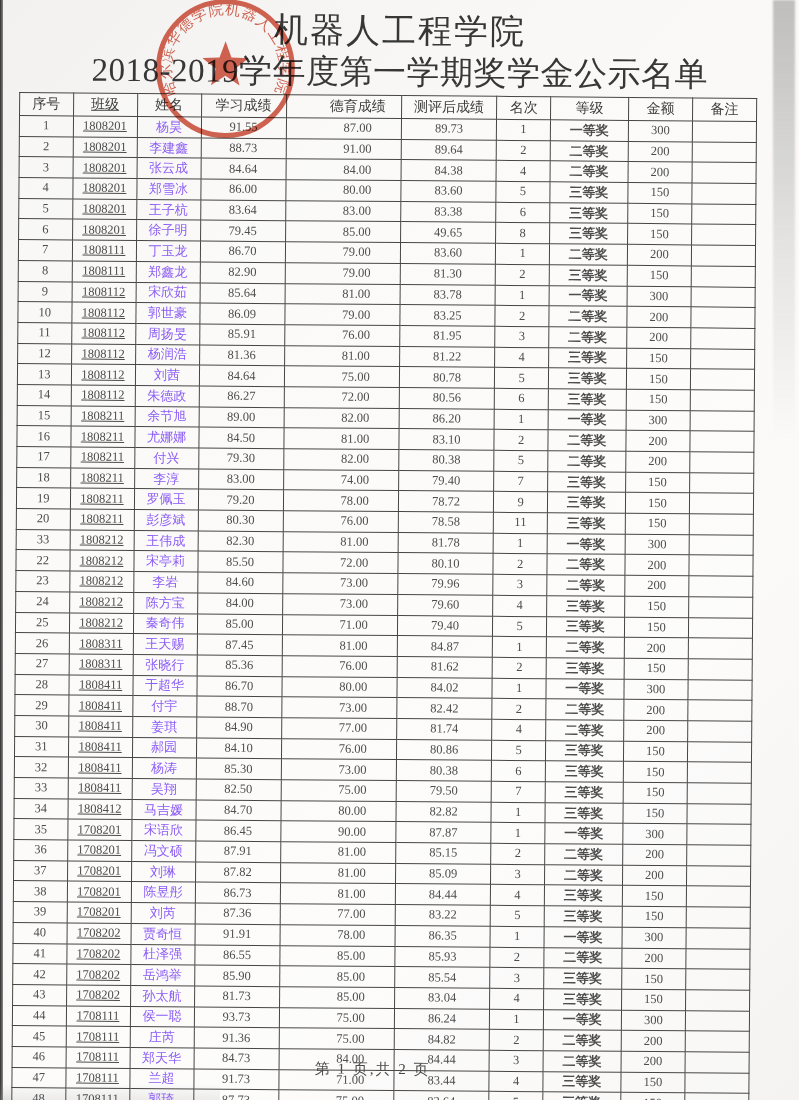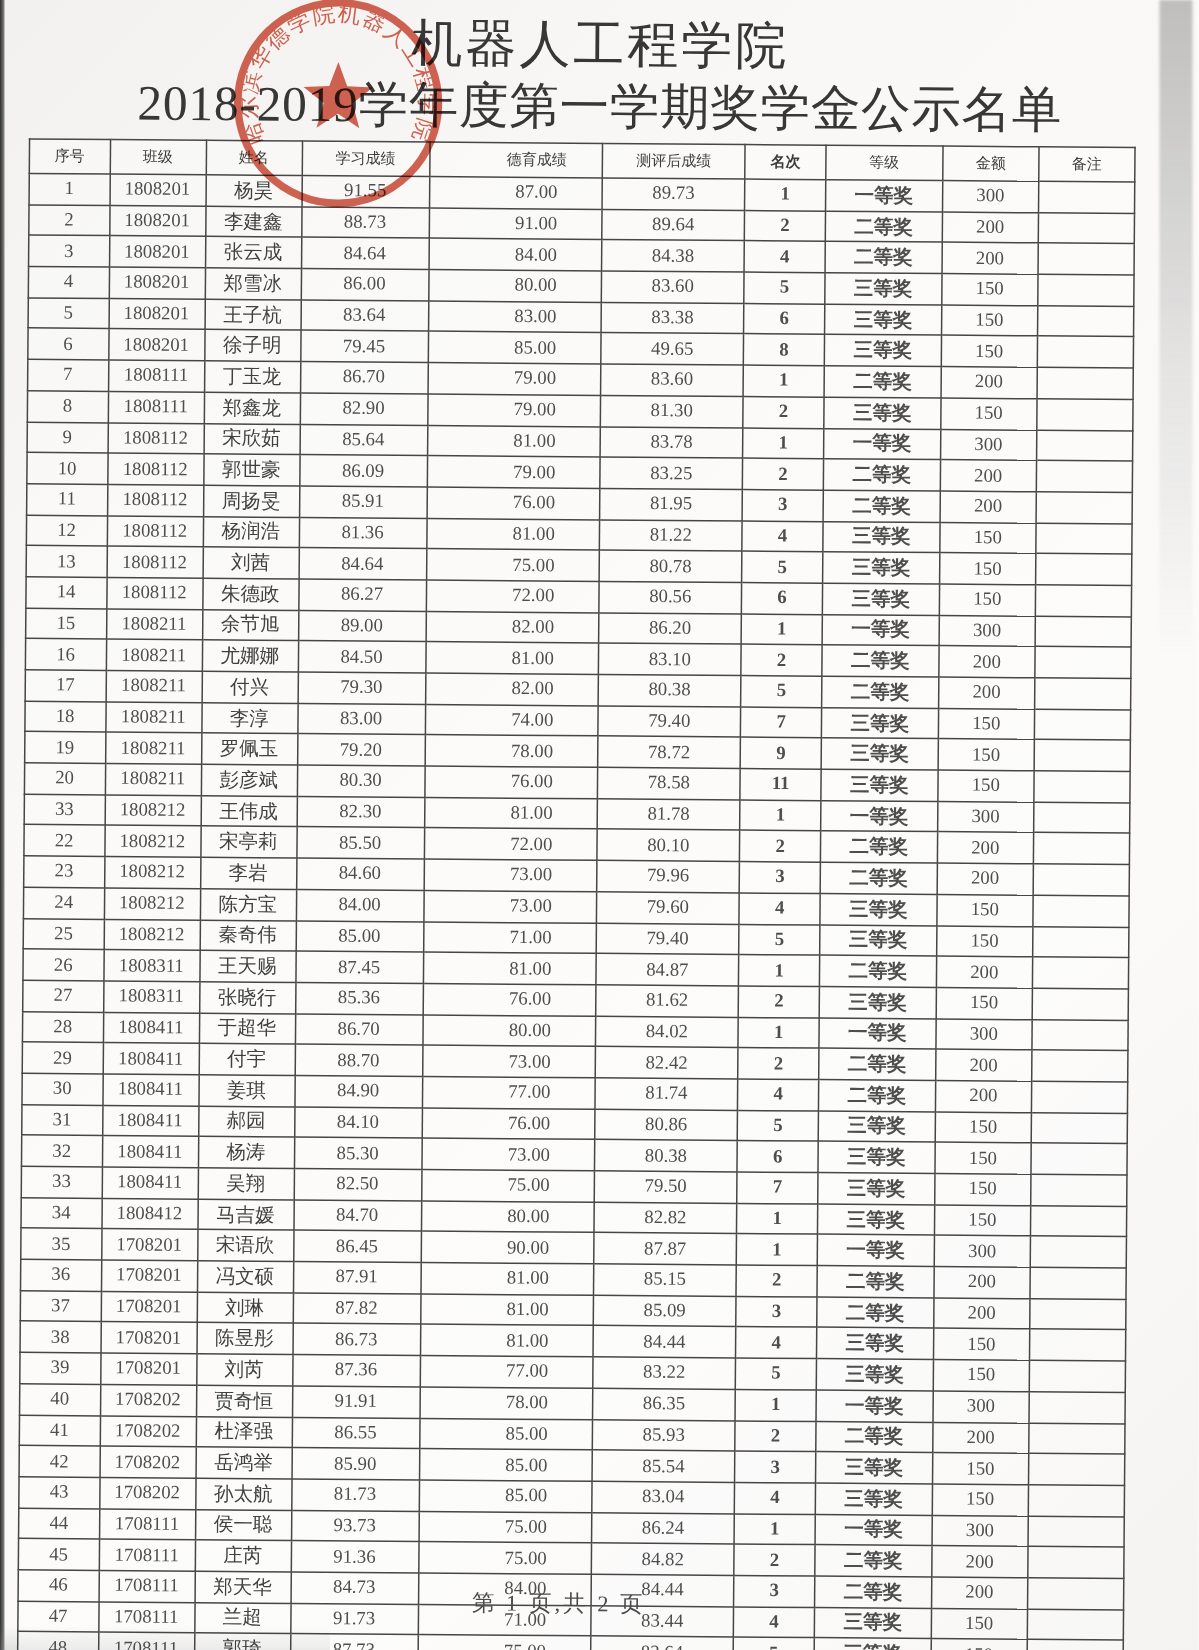--- a/index.html
+++ b/index.html
@@ -32,31 +32,31 @@
            opacity:.82; mix-blend-mode:multiply; pointer-events:none; }
   .stamp textPath { font-size:15px; letter-spacing:1px; font-family:"Liberation Serif", serif; }
 
   table.roster { border-collapse:collapse; table-layout:fixed;
                  width:738px; margin:3px 0 0 19px;
                  background: rgba(255,255,255,.35); }
   .roster th, .roster td {
     border:1.5px solid #474644; text-align:center; vertical-align:middle;
     padding:0; overflow:hidden; white-space:nowrap;
   }
-  .roster th { height:22px; font-size:10px; font-weight:400; color:#3c3c3c; }
+  .roster th { height:22px; font-size:14px; font-weight:400; color:#3c3c3c; }
   .roster td { height:19.7px; font-size:12.5px; color:#4e4e4e; }
-  .roster td:nth-child(3) { font-size:13px; color:#404040; }   
+  .roster td:nth-child(3) { font-size:13px; color:#8b5cf6; }   
   .roster td:nth-child(8) { font-size:13px;font-weight:bold; }                  
   .roster th:nth-child(1), .roster td:nth-child(1) { width:7.5%; }
-  .roster th:nth-child(2), .roster td:nth-child(2) { width:9%; }
+  .roster th:nth-child(2), .roster td:nth-child(2) { width:9%;text-decoration:underline; }
   .roster th:nth-child(3), .roster td:nth-child(3) { width:9%; }
   .roster th:nth-child(4), .roster td:nth-child(4) { width:12%; }
   .roster th:nth-child(5), .roster td:nth-child(5) { width:12.5%;padding-left:28px; }
   .roster th:nth-child(6), .roster td:nth-child(6) { width:13.5%; }
-  .roster th:nth-child(7), .roster td:nth-child(7) { width:7.5%;font-weight:bold; }
+  .roster th:nth-child(7), .roster td:nth-child(7) { width:7.5%; }
   .roster th:nth-child(8), .roster td:nth-child(8) { width:11%;margin-top:24px; }
   .roster th:nth-child(9), .roster td:nth-child(9) { width:9%; }
   .roster th:nth-child(10),.roster td:nth-child(10){ width:9%;margin-top:40px; }
 
   .footer { position:absolute; left:0; width:760px; top:1060px; text-align:center;
             font-size:15px; letter-spacing:2px; color:#4a4a4a; }
 </style>
 </head>
 <body>
 

